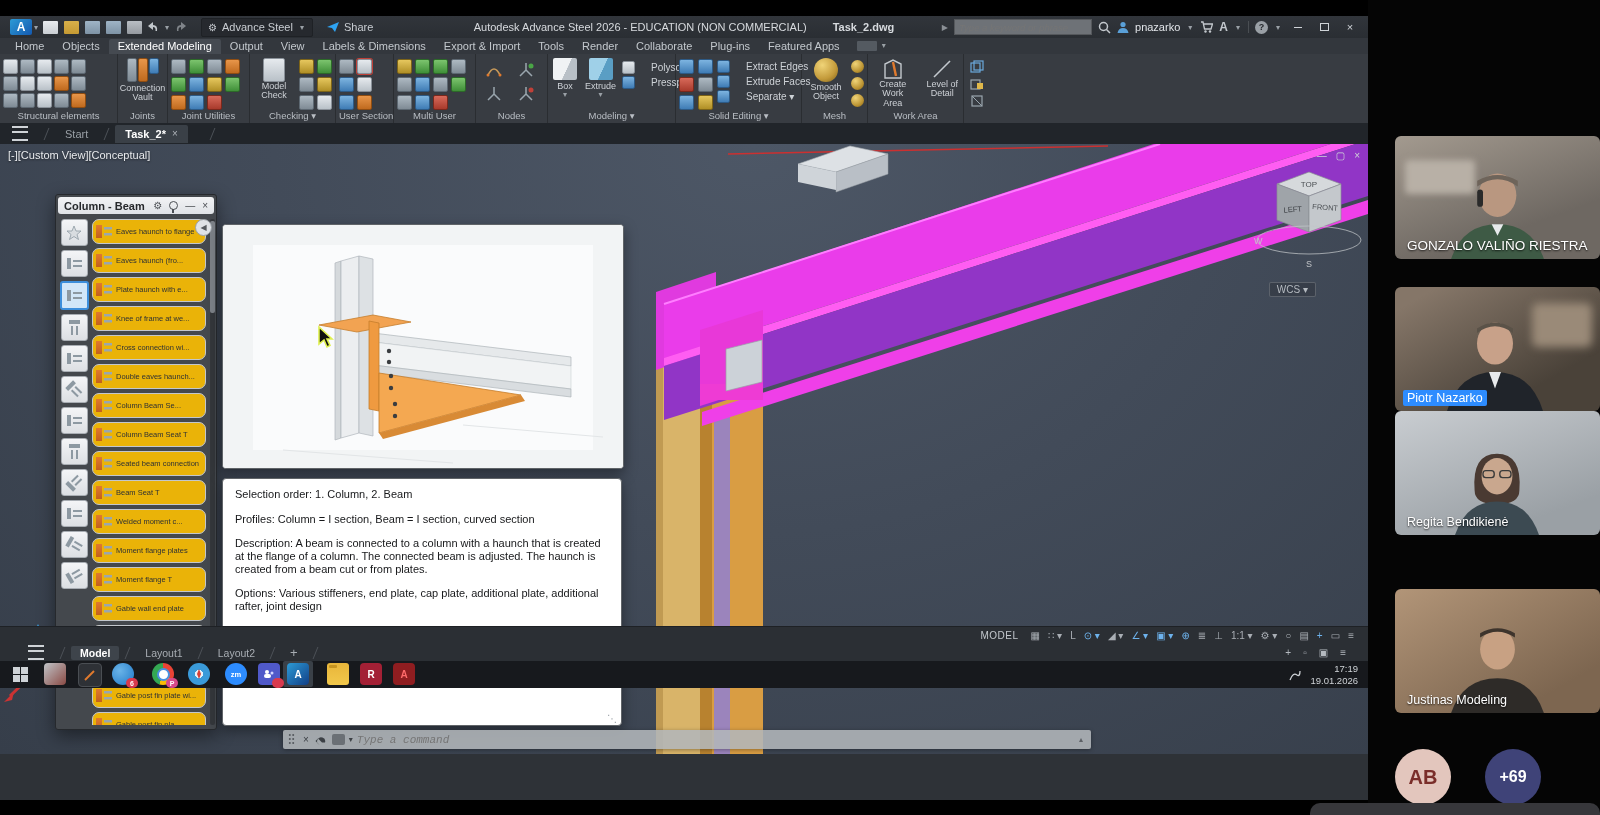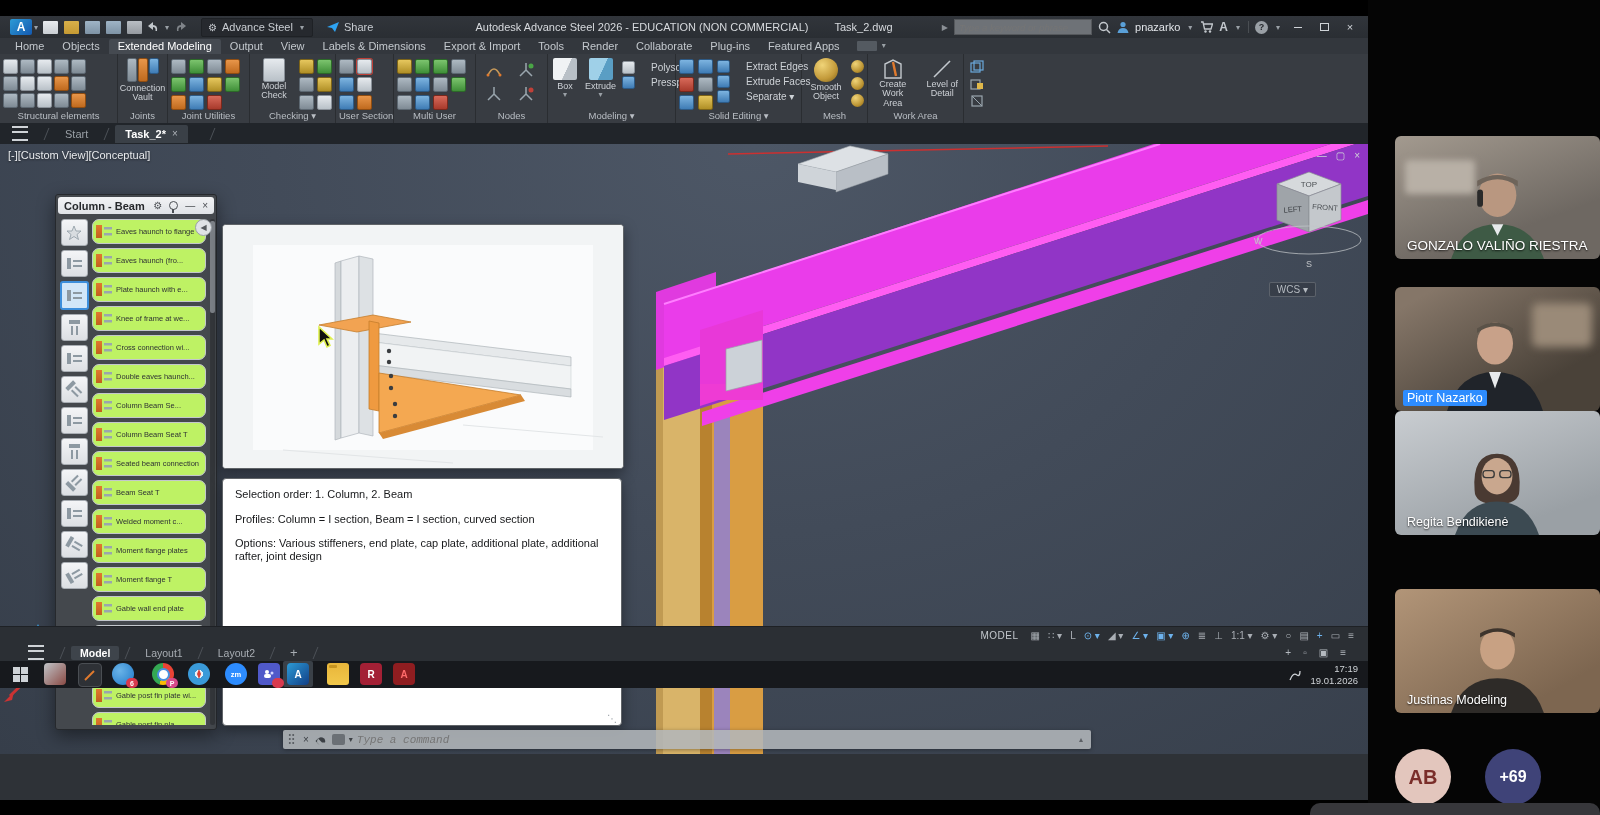--- a/index.html
+++ b/index.html
@@ -13,21 +13,21 @@
   .qai.doc{background:linear-gradient(#e8ebee,#c9ced3)}
   .qai.folder{background:linear-gradient(#d8b04a,#c59a33)}
   .qai.save{background:linear-gradient(#9fb4c6,#7e93a5)}
   .qai.print{background:linear-gradient(#b9bec4,#959aa0)}
   .logoA{width:22px;height:16px;margin-left:10px;border-radius:2px;background:linear-gradient(135deg,#2c9bd6,#1459b0);color:#fff;font-weight:bold;font-size:12px;display:flex;align-items:center;justify-content:center}
   .caret{color:#9aa0a6;font-size:8px;margin:0 2px}
   .wsbox{display:flex;align-items:center;gap:5px;margin-left:12px;padding:1px 6px;background:#26292e;border:1px solid #1e2125;border-radius:2px;height:15px}
   .gearglyph{color:#c9cdd2;font-size:10px}
   .sharebox{display:flex;align-items:center;gap:4px;margin-left:14px}
   #tb-title{position:absolute;left:0;right:0;text-align:center;font-size:11px;color:#d7dade;pointer-events:none}
-  #tb-title b{font-weight:normal;margin-left:26px}
+  #tb-title b{font-weight:bold;margin-left:26px}
   .tb-right{margin-left:auto;display:flex;align-items:center;gap:6px;padding-right:8px;z-index:2}
   #search-field{width:128px;height:14px;background:#6e7277;border:1px solid #55585c;color:#2e3134;font-style:italic;font-size:9.5px;padding:0 4px;outline:none}
   .winbtn{width:20px;height:14px;display:flex;align-items:center;justify-content:center;color:#cfd3d7}
   .mini{width:8px;height:1px;background:#cfd3d7}
   .resto{width:7px;height:6px;border:1px solid #cfd3d7}
   
   #menubar{position:absolute;left:0;top:22px;width:1368px;height:16px;background:#33373d;display:flex;align-items:flex-end;font-size:11px;color:#c3c8cd}
   .mtab{padding:1px 9px 2px;white-space:nowrap}
   .mtab.active{background:#454a51;color:#fff;border-radius:2px 2px 0 0}
   .mribbtn{width:20px;height:10px;background:#545a61;border-radius:1px;margin:0 3px 3px 8px}
@@ -76,21 +76,21 @@
   .pinico{width:7px;height:7px;border:1.5px solid #4a4e53;border-radius:50%;position:relative}
   .pinico:after{content:"";position:absolute;left:2px;top:7px;width:1.5px;height:4px;background:#4a4e53}
   #palstrip{position:absolute;left:4px;top:24px;width:28px;bottom:4px;display:flex;flex-direction:column;gap:4px;align-items:center}
   .catbtn{width:25px;height:25px;background:linear-gradient(#f4f5f7,#dcdfe3);border:1px solid #a8adb3;border-radius:3px;display:flex;align-items:center;justify-content:center}
   .catbtn.sel{border:2px solid #3d8edb;background:#d2e6f8}
   .catglyph{width:15px;height:11px;background:
      linear-gradient(#8d99a2,#8d99a2) 0 0/4px 11px no-repeat,
      linear-gradient(#8d99a2,#8d99a2) 6px 2px/9px 2px no-repeat,
      linear-gradient(#8d99a2,#8d99a2) 6px 7px/9px 2px no-repeat}
   #pallist{position:absolute;left:36px;top:24px;width:114px;bottom:4px;overflow:hidden}
-  .pcard{height:25px;margin-bottom:4px;background:#bef264;border:1px solid #c3c7cc;border-radius:7px;display:flex;align-items:center;padding:0 3px;box-sizing:border-box}
+  .pcard{height:25px;margin-bottom:4px;background:#eab308;border:1px solid #c3c7cc;border-radius:7px;display:flex;align-items:center;padding:0 3px;box-sizing:border-box}
   .pi{width:16px;height:13px;flex:0 0 16px;margin-right:4px;background:
      linear-gradient(#e07a2e,#c2601d) 0 0/6px 13px no-repeat,
      linear-gradient(#9aa6ae,#9aa6ae) 8px 2px/8px 2.5px no-repeat,
      linear-gradient(#9aa6ae,#9aa6ae) 8px 8px/8px 2.5px no-repeat}
   .plabel{font-size:7.5px;color:#2e3134;white-space:nowrap;overflow:hidden}
   #palscroll{position:absolute;right:1px;top:24px;width:5px;bottom:4px;background:#34373b;border-radius:2px}
   #palthumb{position:absolute;left:0;top:2px;width:5px;height:92px;background:#7c8187;border-radius:2px}
   #collbtn{position:absolute;left:139px;top:24px;width:15px;height:15px;border-radius:50%;background:#dfe2e6;border:1px solid #9aa0a6;color:#55595e;font-size:8px;display:flex;align-items:center;justify-content:center;z-index:3}
   
   #preview{position:absolute;left:222px;top:80px;width:400px;height:243px;background:#fbfcfc;border:1px solid #606468;border-radius:4px;box-shadow:0 5px 14px rgba(0,0,0,.4);overflow:hidden}
@@ -682,20 +682,21 @@
 
           <g transform="translate(96,102)">
             <polygon points="0,0 0,17 5,13 8,20 11,18.5 8,12 13,12" fill="#101010" stroke="#dff04e" stroke-width="1.6"></polygon>
           </g>
         </svg>
       </div>
 
       <div id="infopanel">
         <div class="para">Selection order: 1. Column, 2. Beam</div>
         <div class="para">Profiles: Column = I section, Beam = I section, curved section</div>
+        <div class="para">Description: A beam is connected to a column with a haunch that is created at the flange of a column. The connected beam is adjusted. The haunch is created from a beam cut or from plates.</div>
         <div class="para">Options:  Various stiffeners, end plate, cap plate, additional plate, additional rafter, joint design</div>
         <span id="infogrip">⋱</span>
       </div>
 
       <div id="cmdbar">
         <span class="cmdgrip"></span>
         <span class="cmdx">×</span>
         <svg width="13" height="13">
             <path d="M9.5 1 A4 4 0 1 0 12 6.5 L8 10.5 L5.5 8 L9.5 4 Z" fill="#3c4045" transform="rotate(90 6.5 6.5)"></path>
           </svg>

